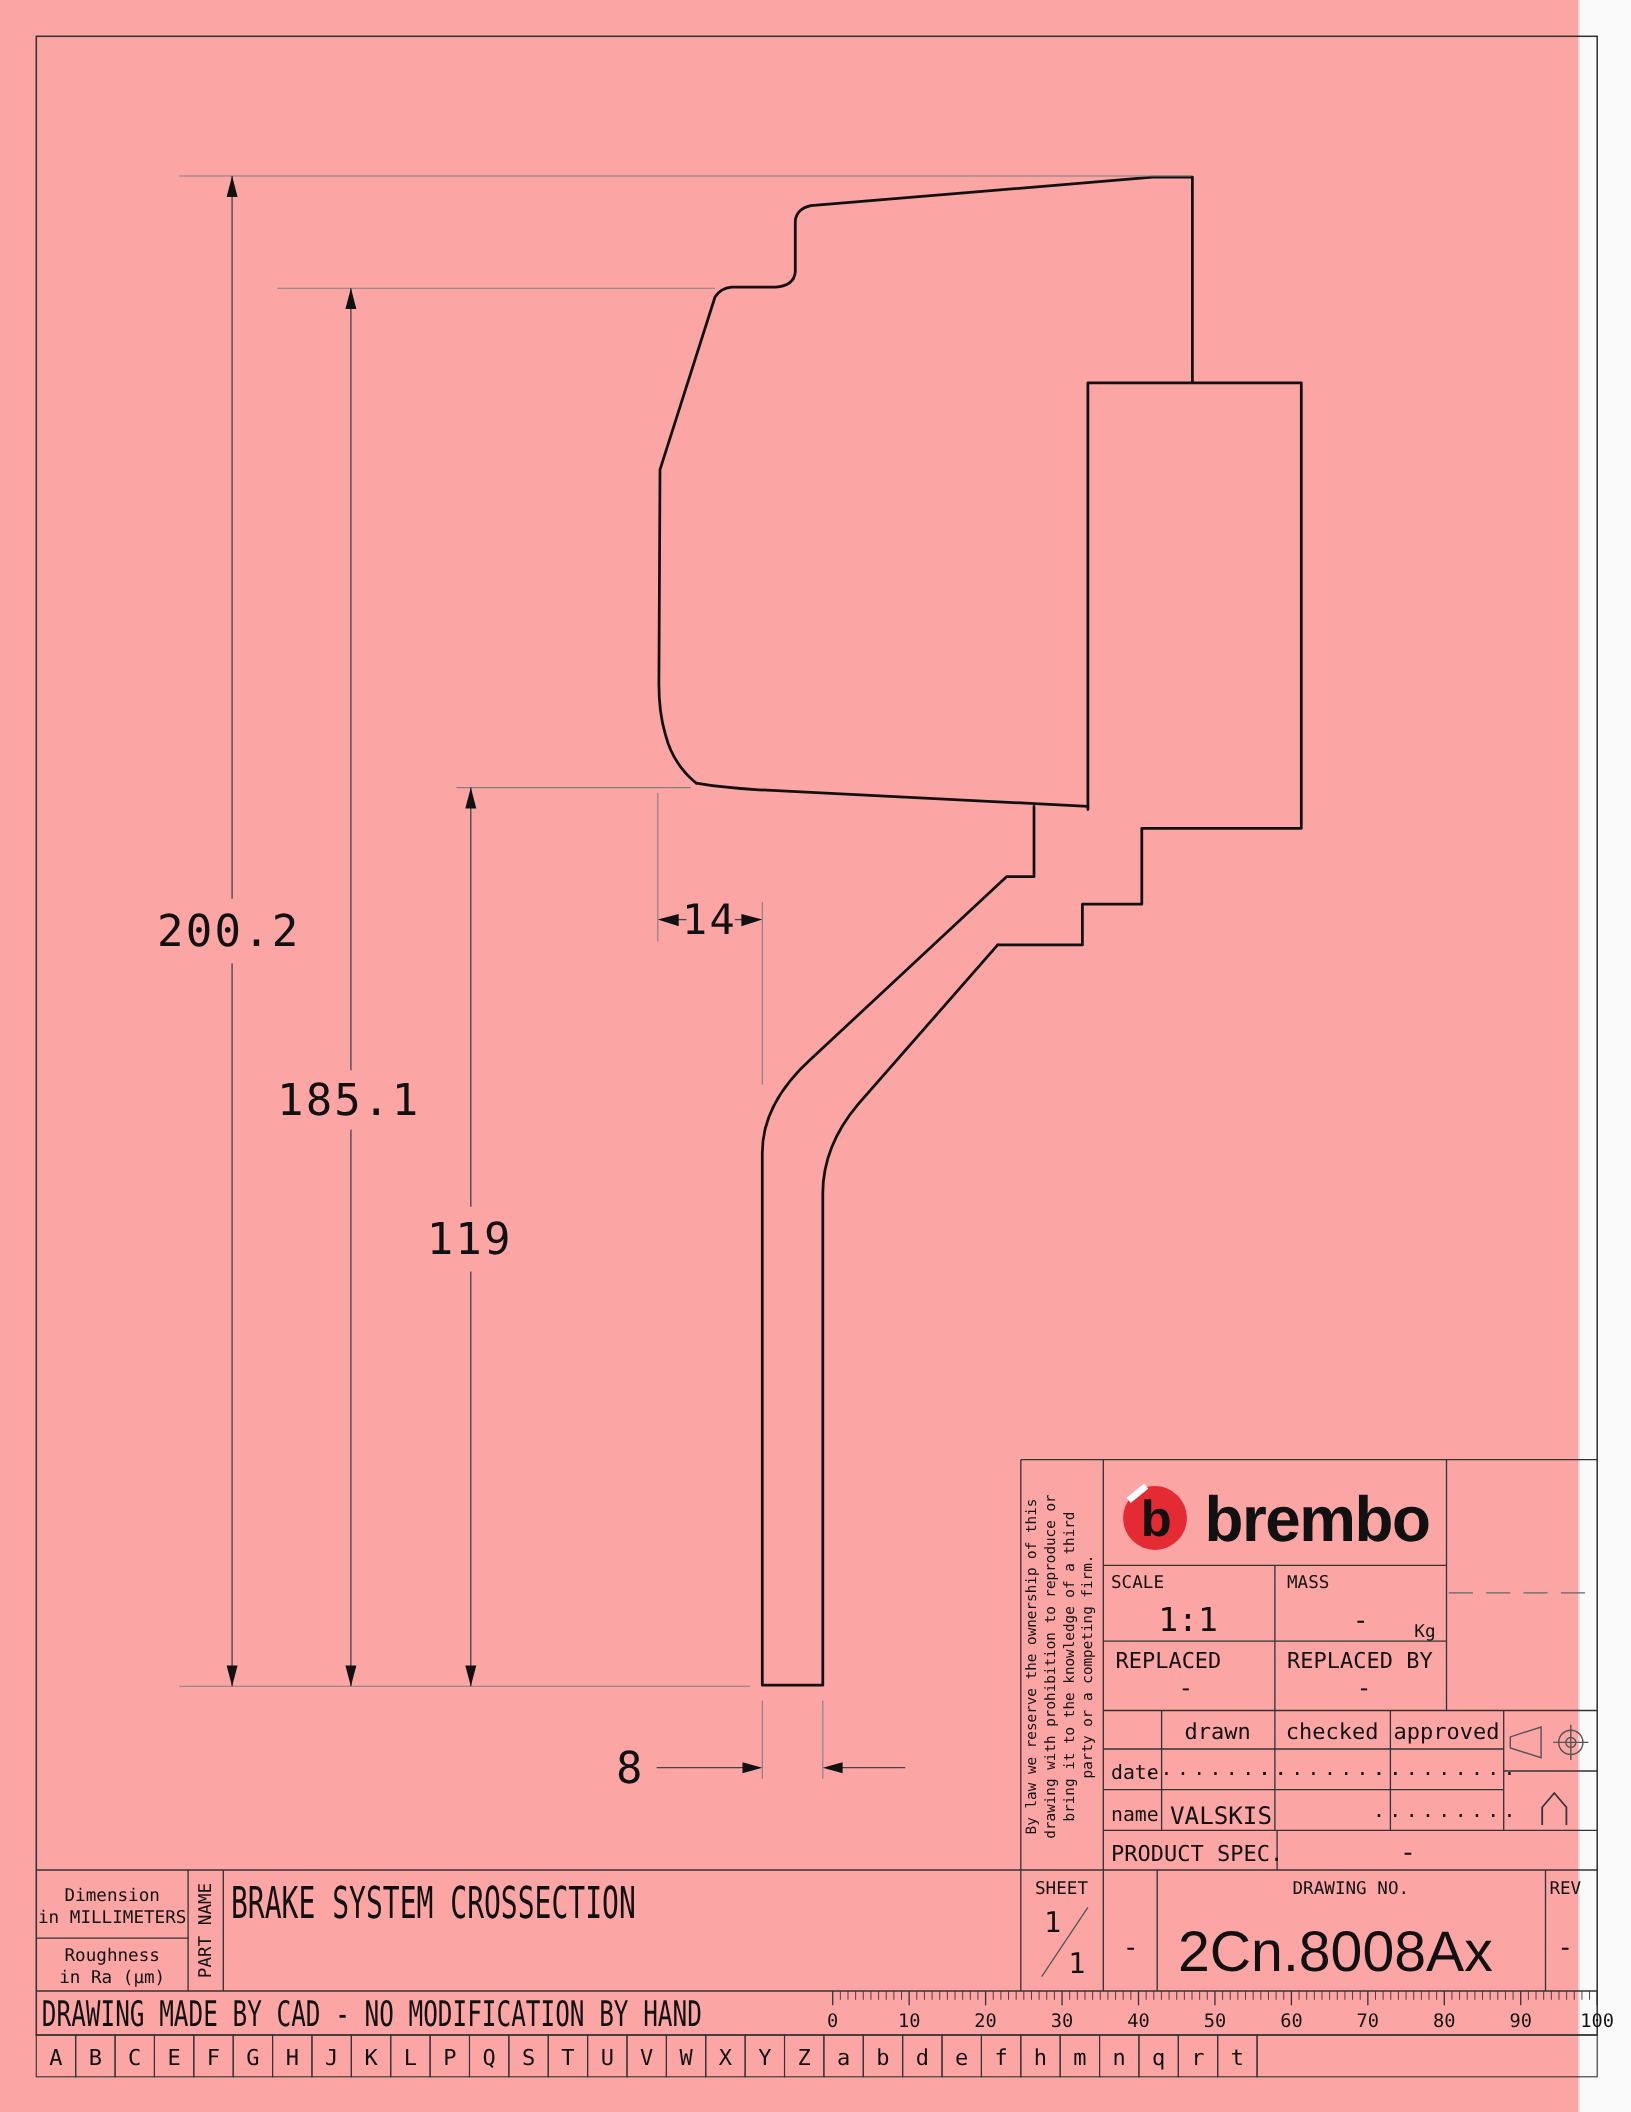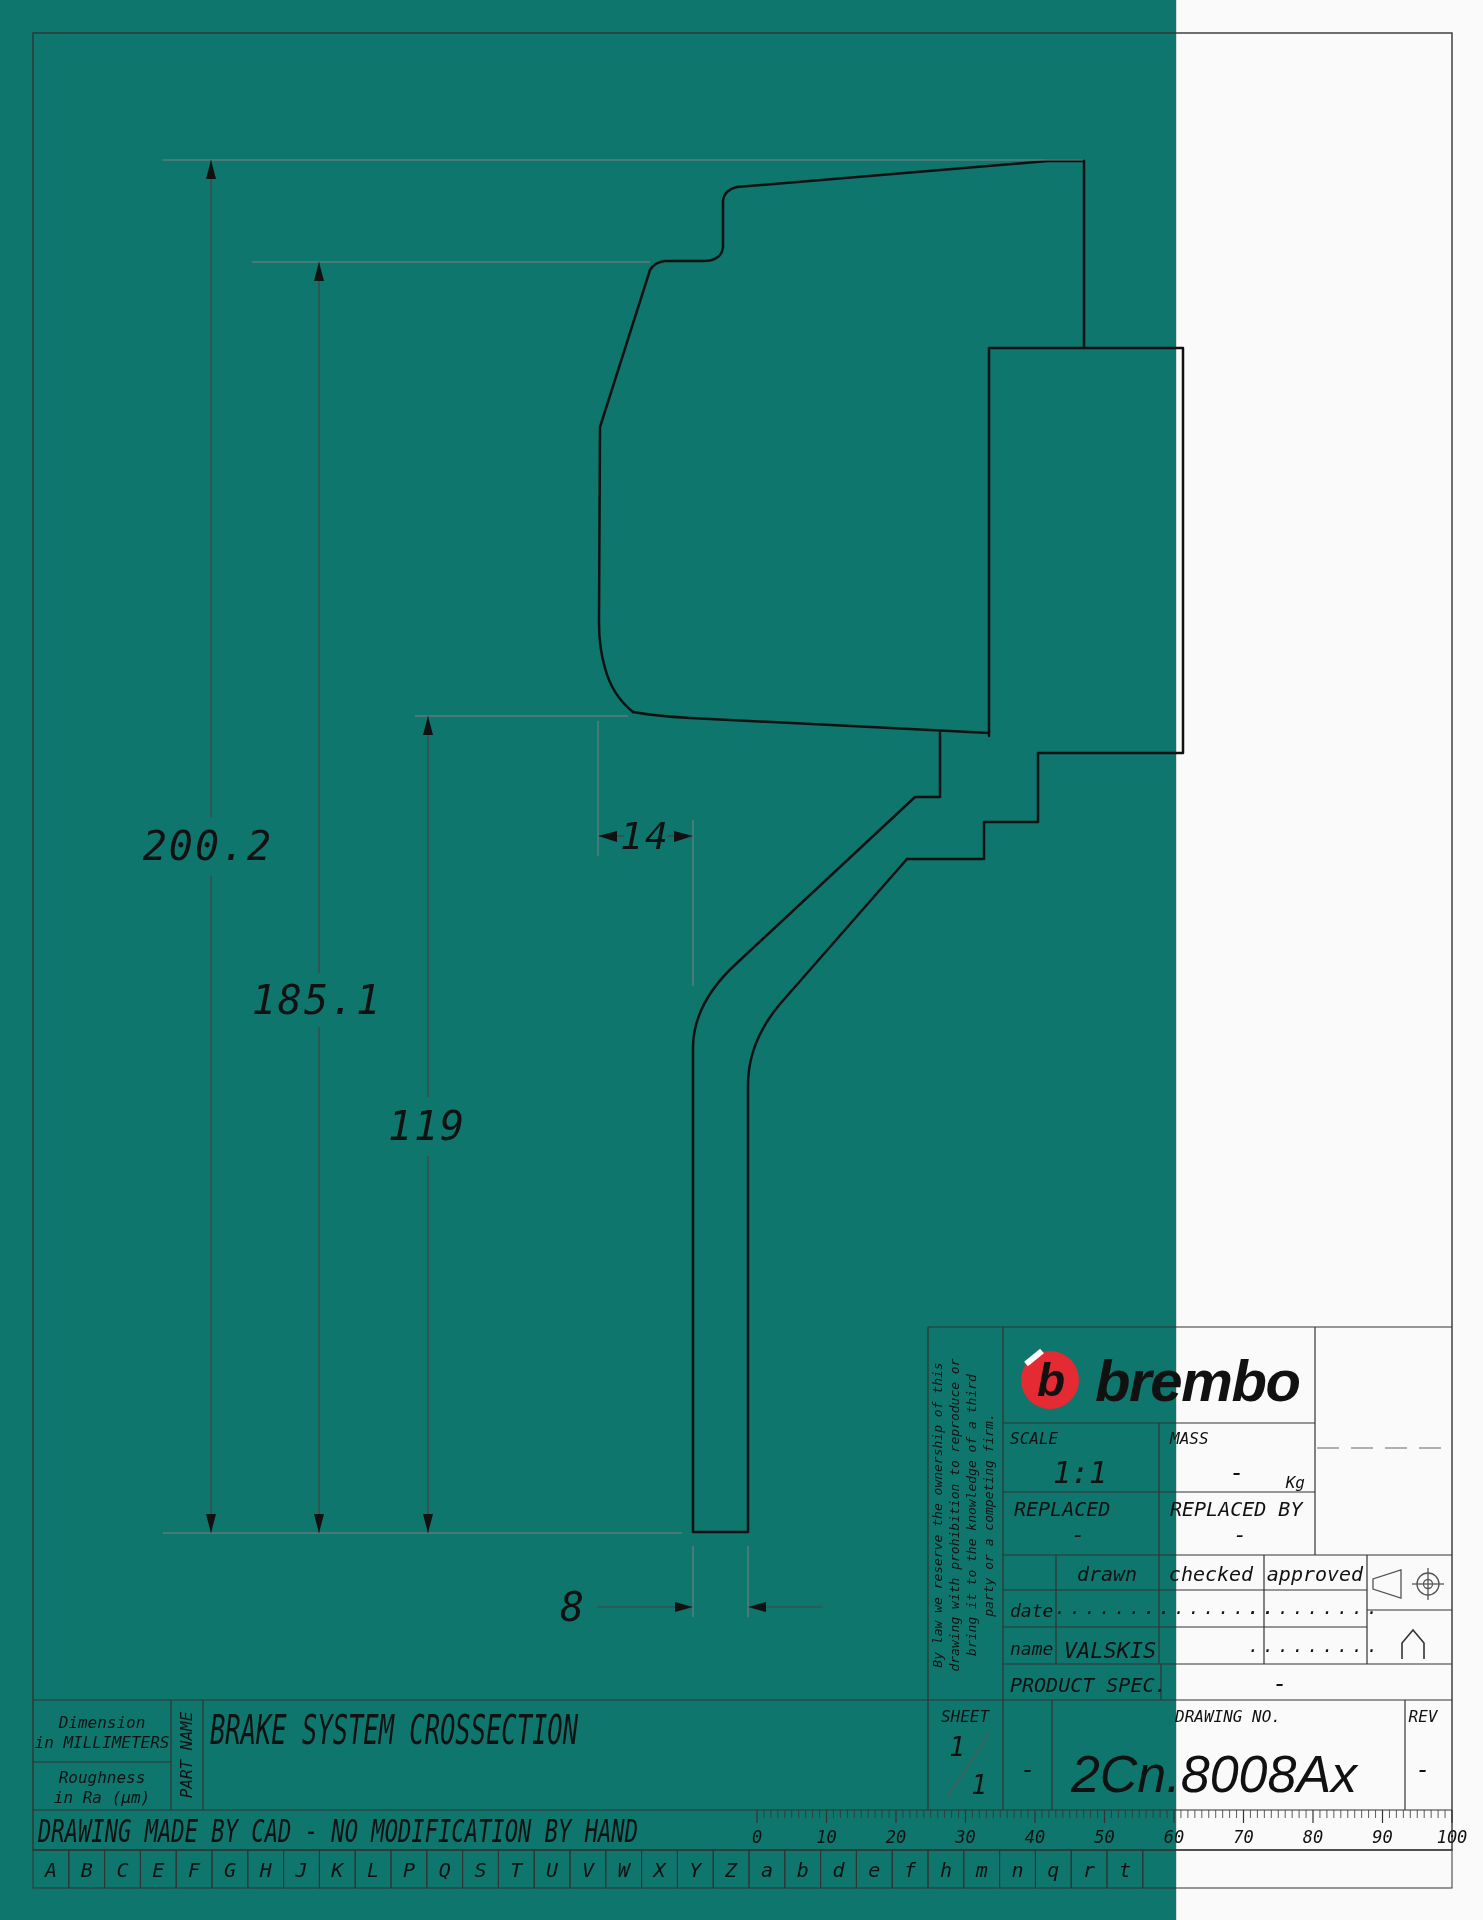--- a/index.html
+++ b/index.html
@@ -1,16 +1,16 @@
 <!DOCTYPE html>
 <html><head>
 <meta charset="utf-8">
 <style>
   html,body{margin:0;padding:0;background:#fafafa;}
-  #page{position:relative;width:1176px;height:1920px;background:#0f766e;outline:1px solid #d8d8d8;font-style:italic;}
+  #page{position:relative;width:1435px;height:1920px;background:#fca5a5;outline:1px solid #d8d8d8;}
   svg{position:absolute;left:0;top:0;}
   text{fill:#111;}
   .cad{font-family:"DejaVu Sans Mono",monospace;}
   .sans{font-family:"Liberation Sans",sans-serif;}
 </style>
 </head>
 <body>
 
 <div id="page">
 <svg id="sheet" width="1483" height="1920" viewBox="0 0 1483 1920">

